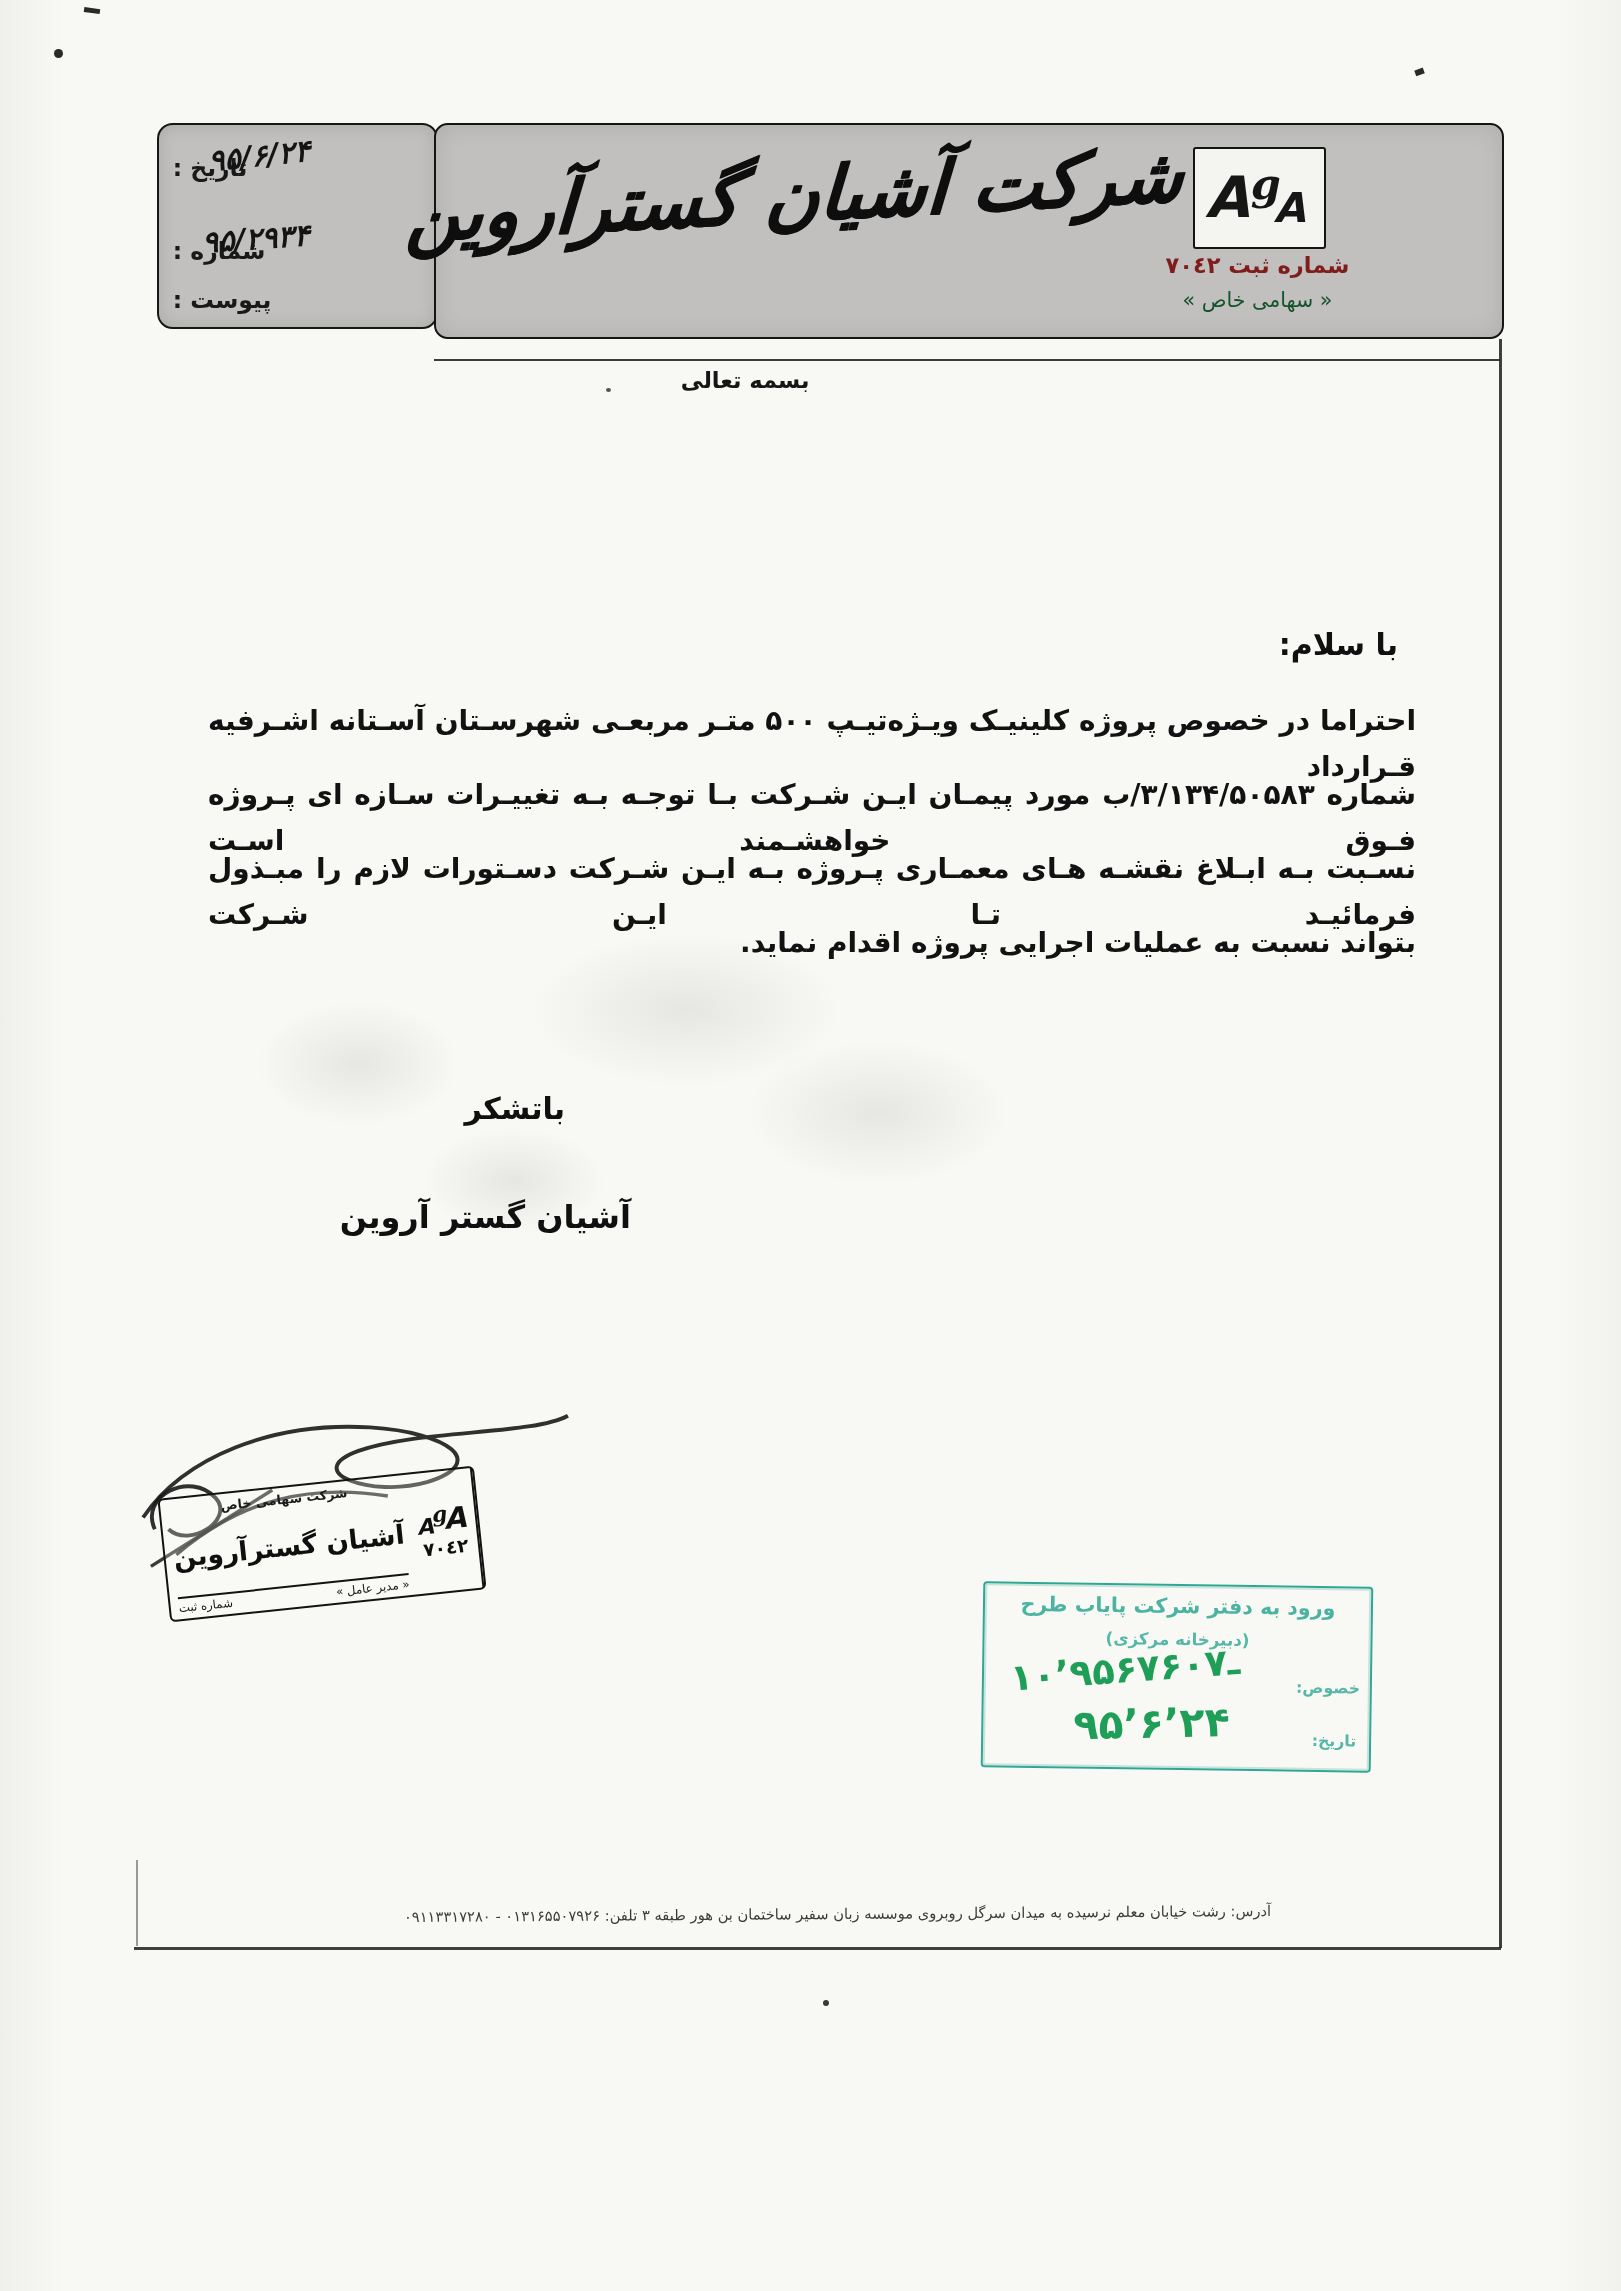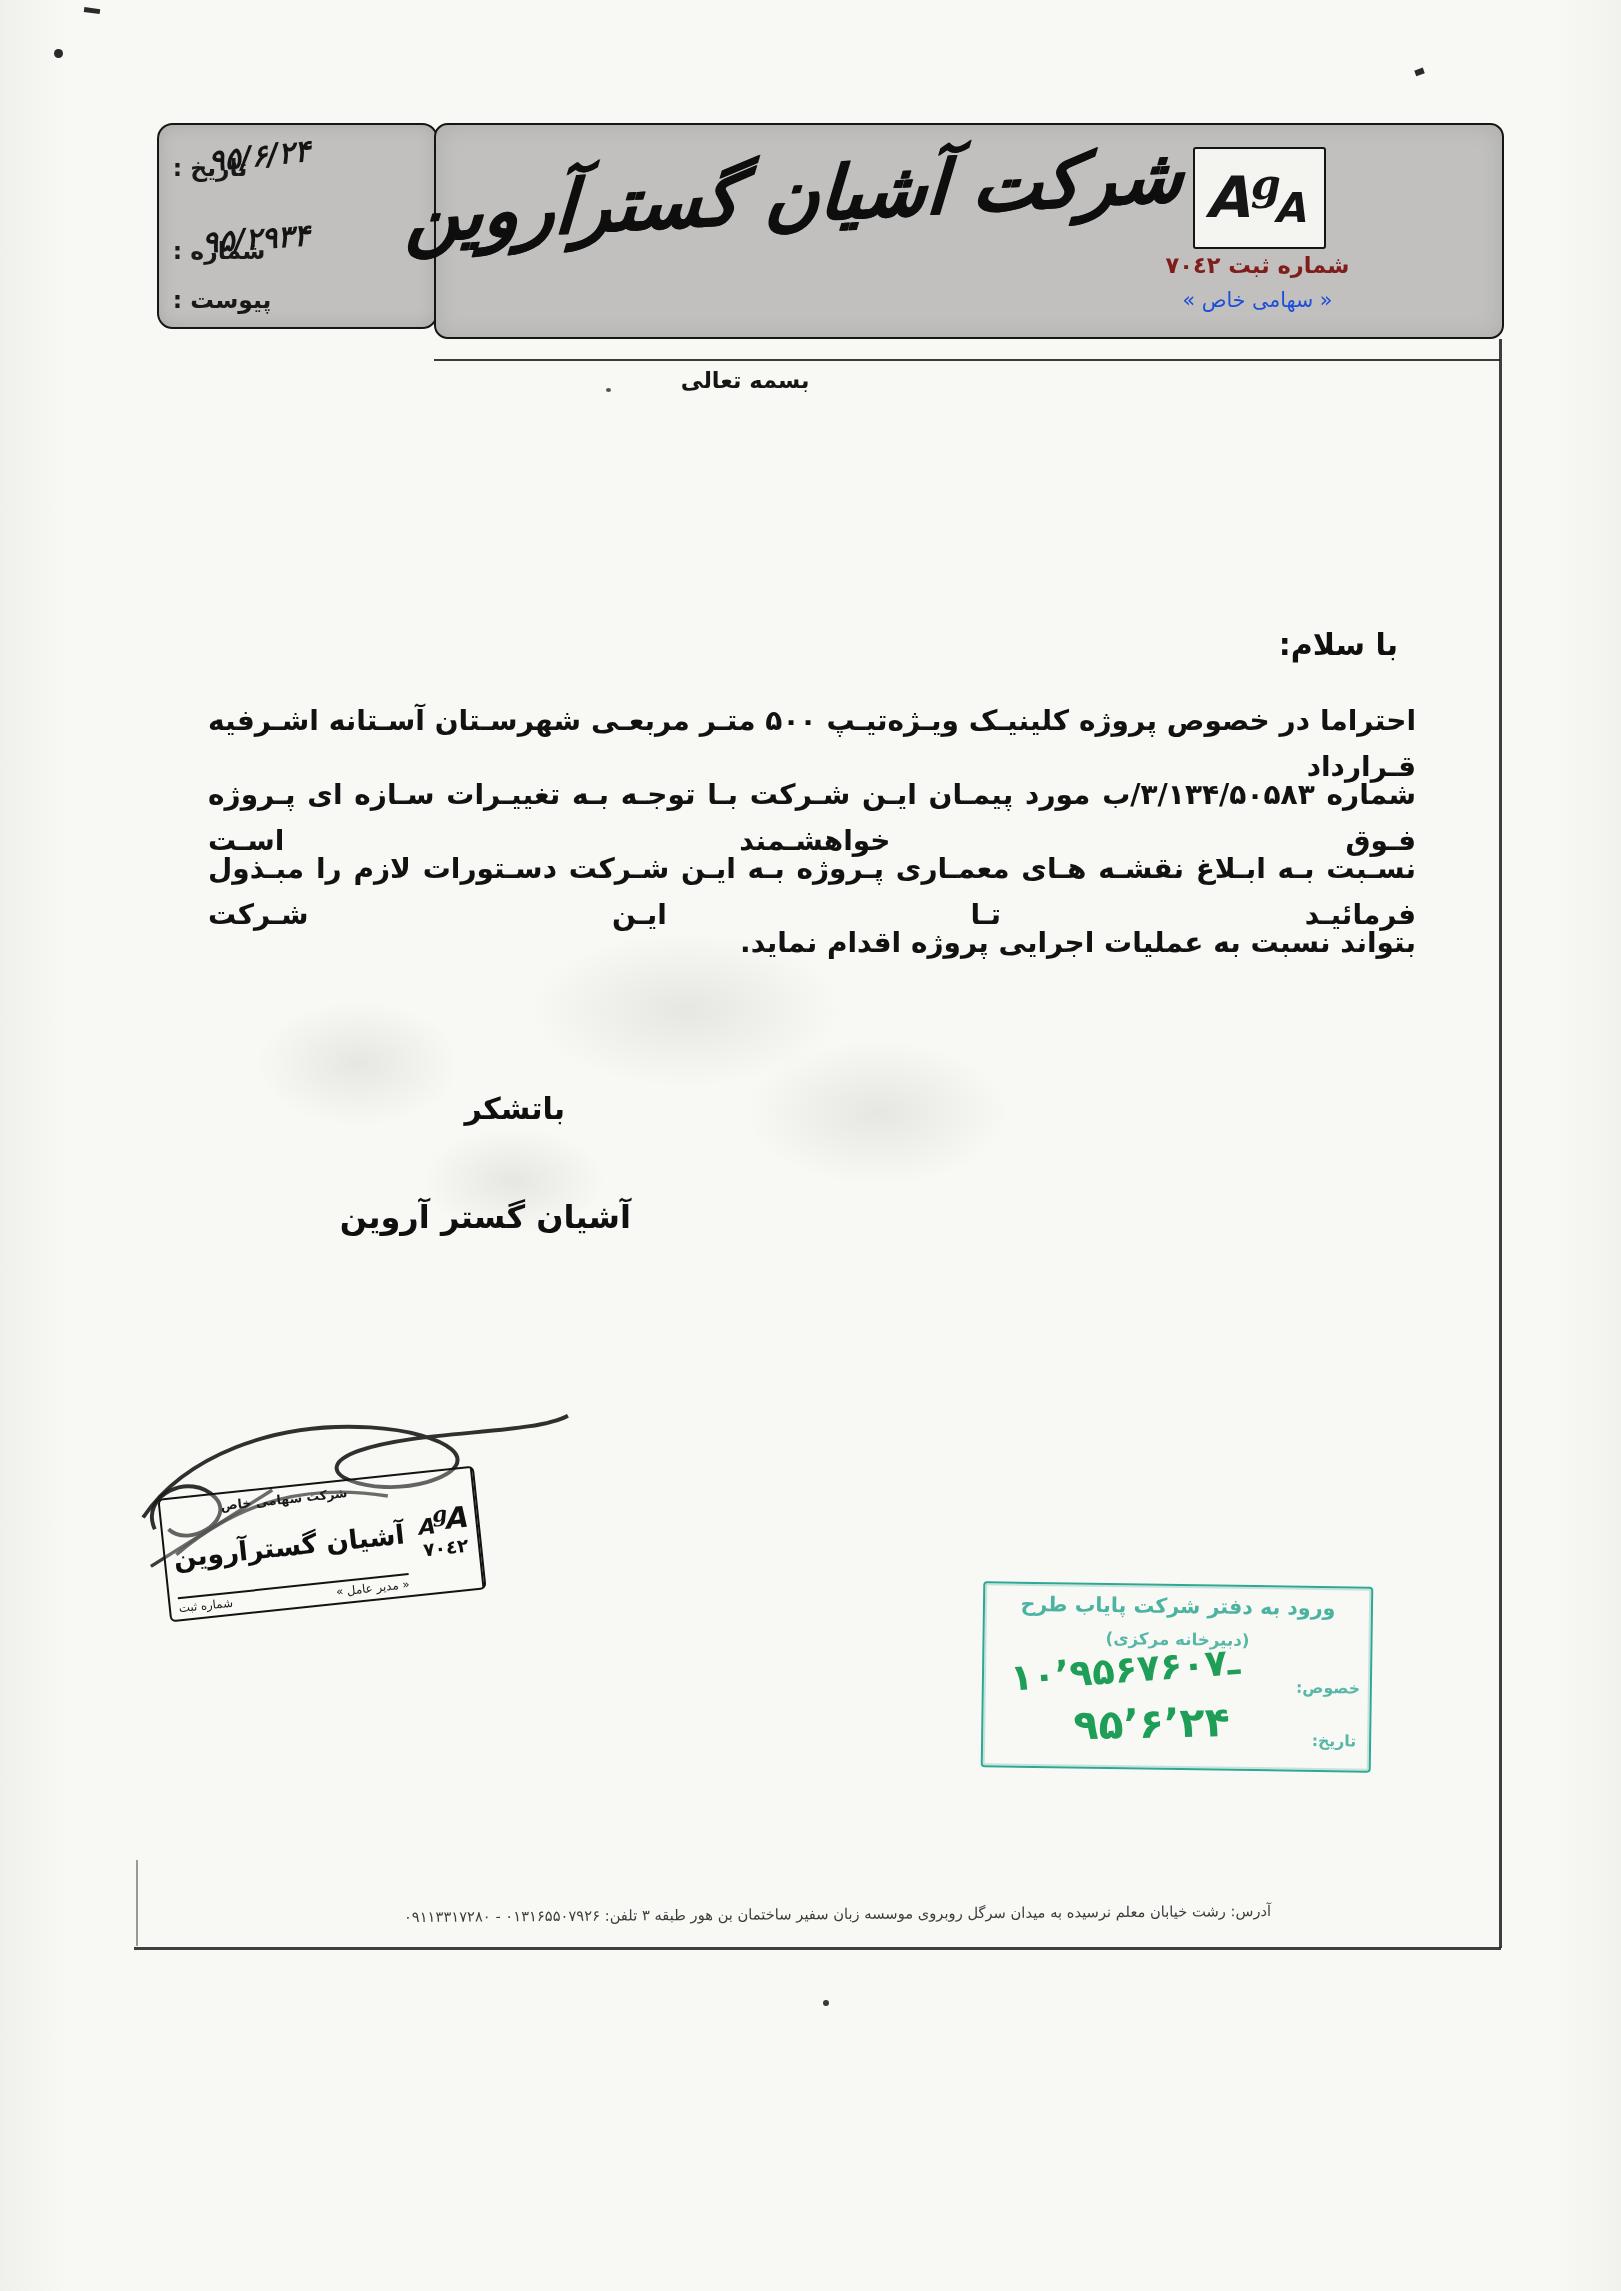--- a/index.html
+++ b/index.html
@@ -55,21 +55,21 @@
   }
   .logo-a1{font-size:57px;font-weight:700;color:#161616;transform:skewX(-14deg);line-height:1;}
   .logo-g{font-family:"DejaVu Serif",serif;font-style:italic;font-size:43px;font-weight:700;color:#161616;margin:-25.5px -3.9px 0 -3.9px;line-height:1;}
   .logo-a2{font-size:41px;font-weight:700;color:#161616;transform:skewX(-14deg);margin-top:21.6px;line-height:1;}
   .logo-reg{
     position:absolute;left:686px;top:127px;width:271px;text-align:center;
     direction:rtl;font-size:22.5px;font-weight:700;color:#7f1d1d;letter-spacing:1px;
   }
   .logo-type{
     position:absolute;left:686px;top:163px;width:271px;text-align:center;
-    direction:rtl;font-size:20.6px;color:#1d4ed8;
+    direction:rtl;font-size:20.6px;color:#14532d;
   }
 
   
   .bismillah{
     position:absolute;left:608px;top:367px;width:274px;text-align:center;
     direction:rtl;font-size:22.5px;font-weight:700;color:#161616;
   }
   .recipient{
     position:absolute;right:222px;top:508px;
     direction:rtl;font-size:37px;font-weight:700;color:#101010;white-space:nowrap;

